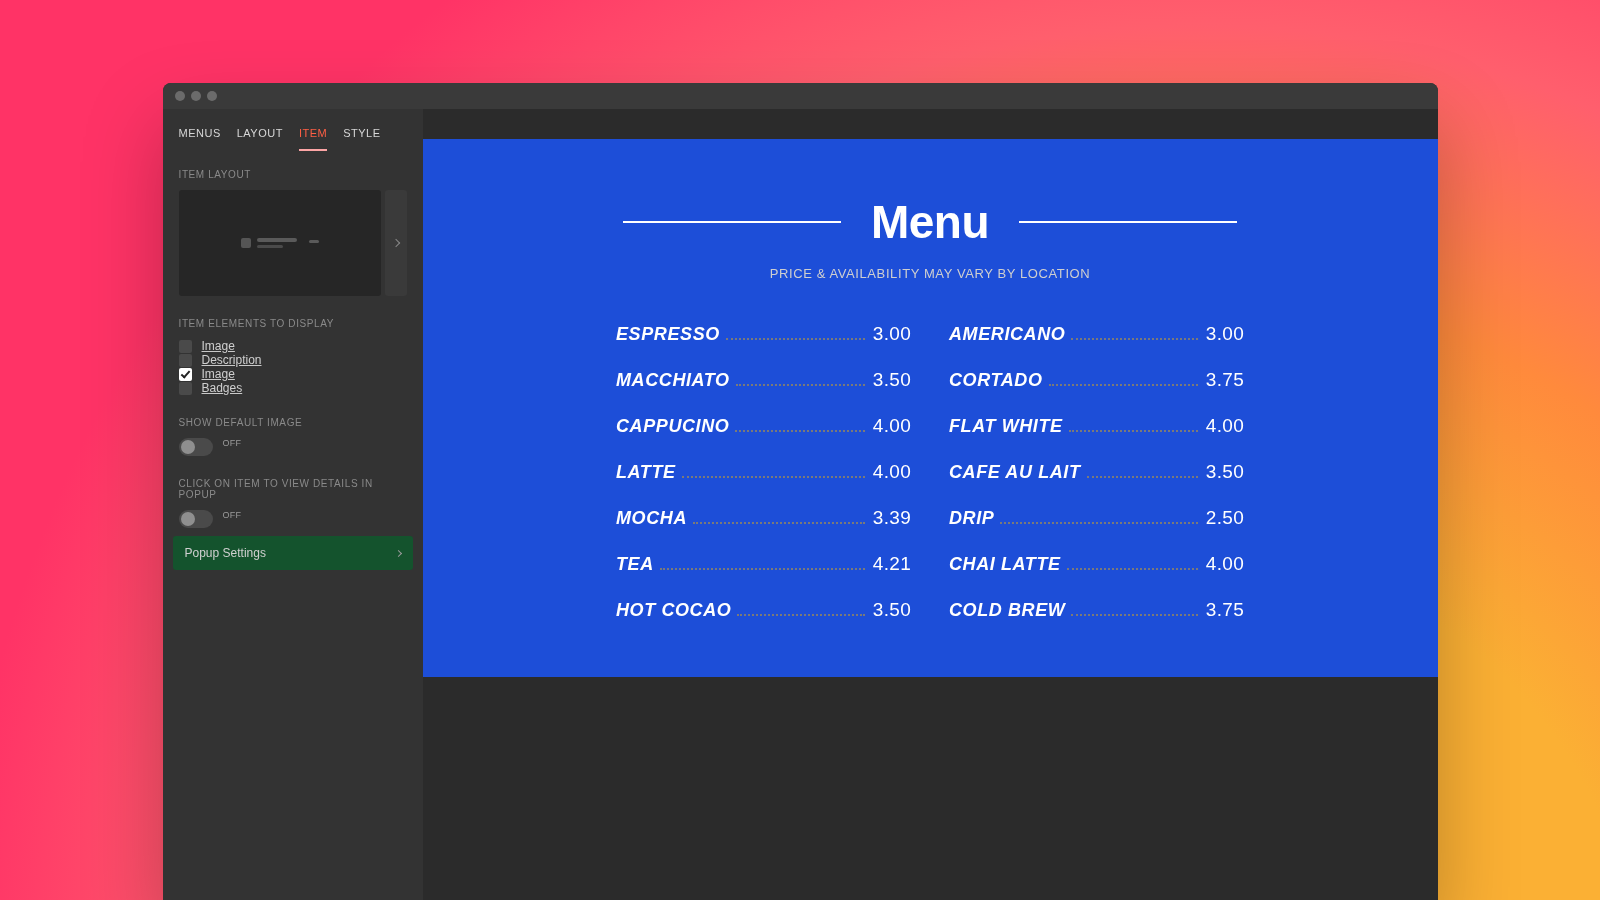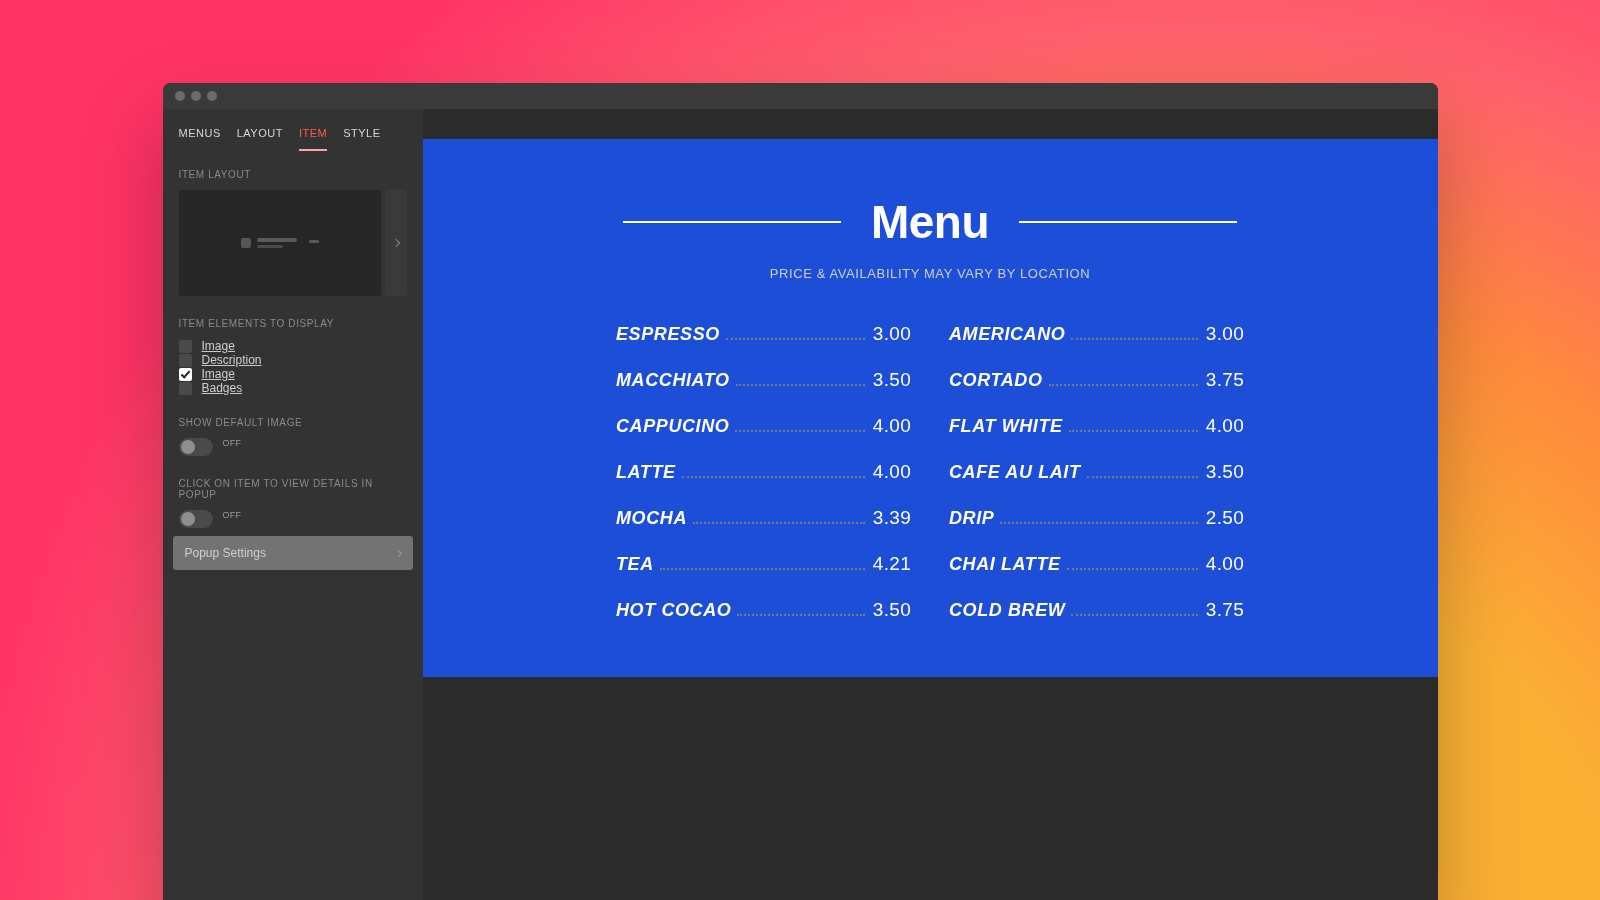--- a/index.html
+++ b/index.html
@@ -54,21 +54,21 @@
   .check-label { font-size: 12px; color: #cfcfcf; }
 
   .toggle-row { display: flex; align-items: flex-start; gap: 10px; }
   .toggle {
     width: 34px; height: 18px; background: #4a4a4a; border-radius: 10px; position: relative; cursor: pointer;
   }
   .toggle-knob { width: 14px; height: 14px; background: #8f8f8f; border-radius: 50%; position: absolute; top: 2px; left: 2px; }
   .toggle-state { font-size: 9px; letter-spacing: 0.3px; color: #9a9a9a; }
 
   .popup-settings {
-    margin: 4px 10px 0 10px; height: 34px; background: #737373; border-radius: 3px;
+    margin: 4px 10px 0 10px; height: 34px; background: #14532d; border-radius: 3px;
     display: flex; align-items: center; justify-content: space-between; padding: 0 12px; cursor: pointer;
   }
   .popup-settings span { font-size: 12px; color: #d0d0d0; }
   .popup-settings .chev { border-color: #9a9a9a; width: 5px; height: 5px; }
 
   .canvas { flex: 1; background: #2b2b2b; display: flex; flex-direction: column; }
   .canvas-top { height: 30px; background: #2b2b2b; }
   .menu-stage { background: #1d4ed8; color: #ffffff; padding: 56px 50px 56px 50px; }
   .menu-header { display: flex; align-items: center; justify-content: center; gap: 30px; }
   .menu-rule { flex: 1; height: 2px; background: #ffffff; max-width: 218px; }

